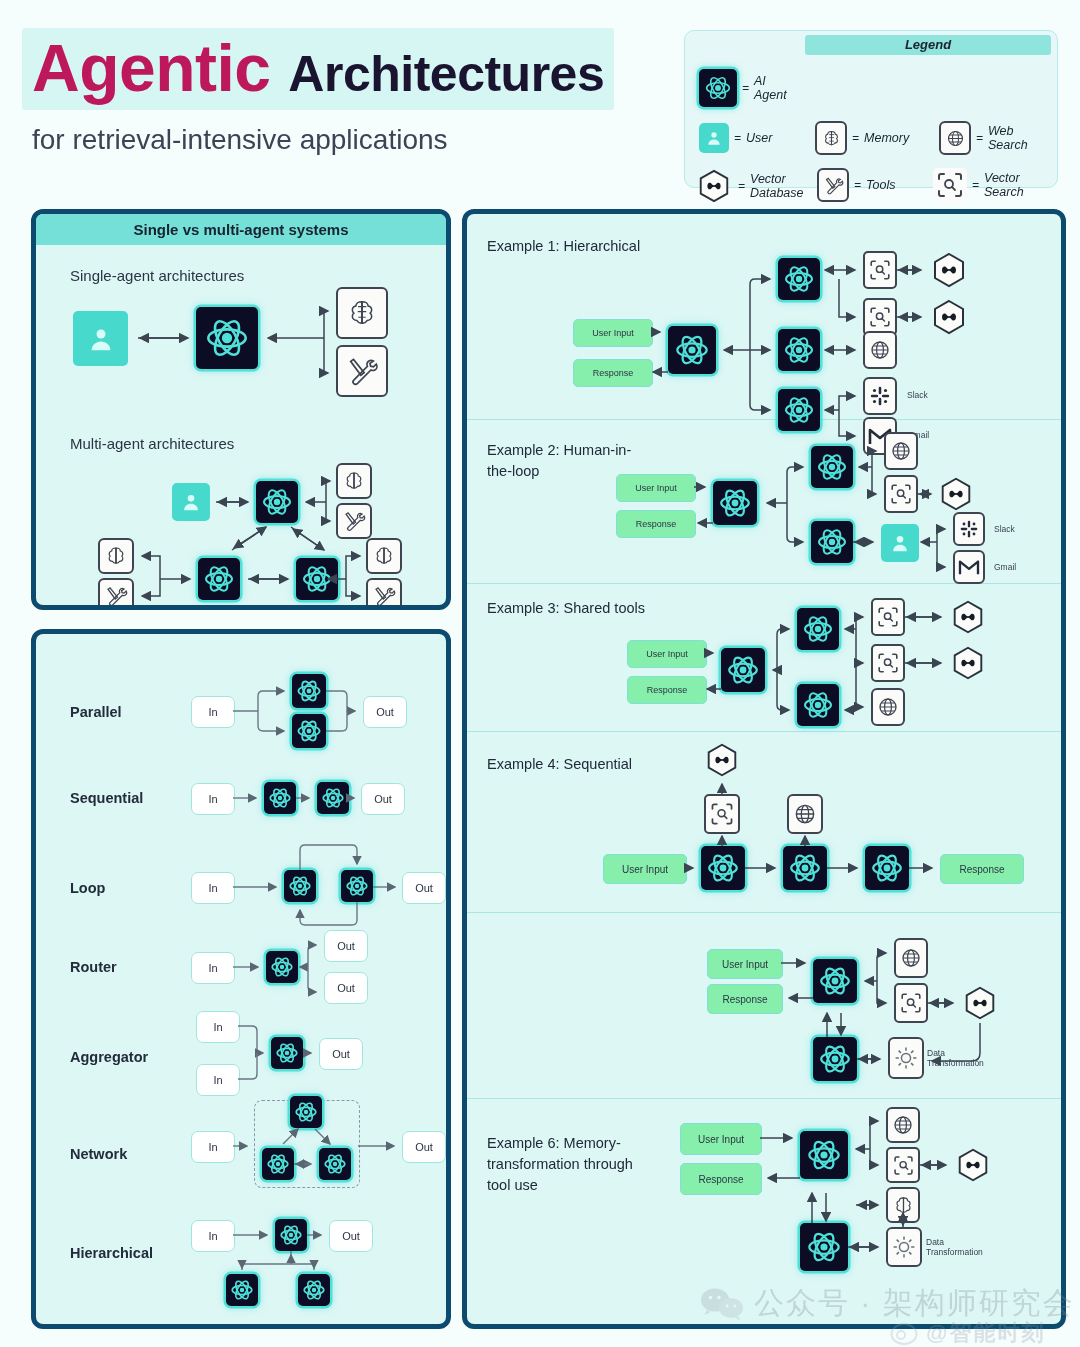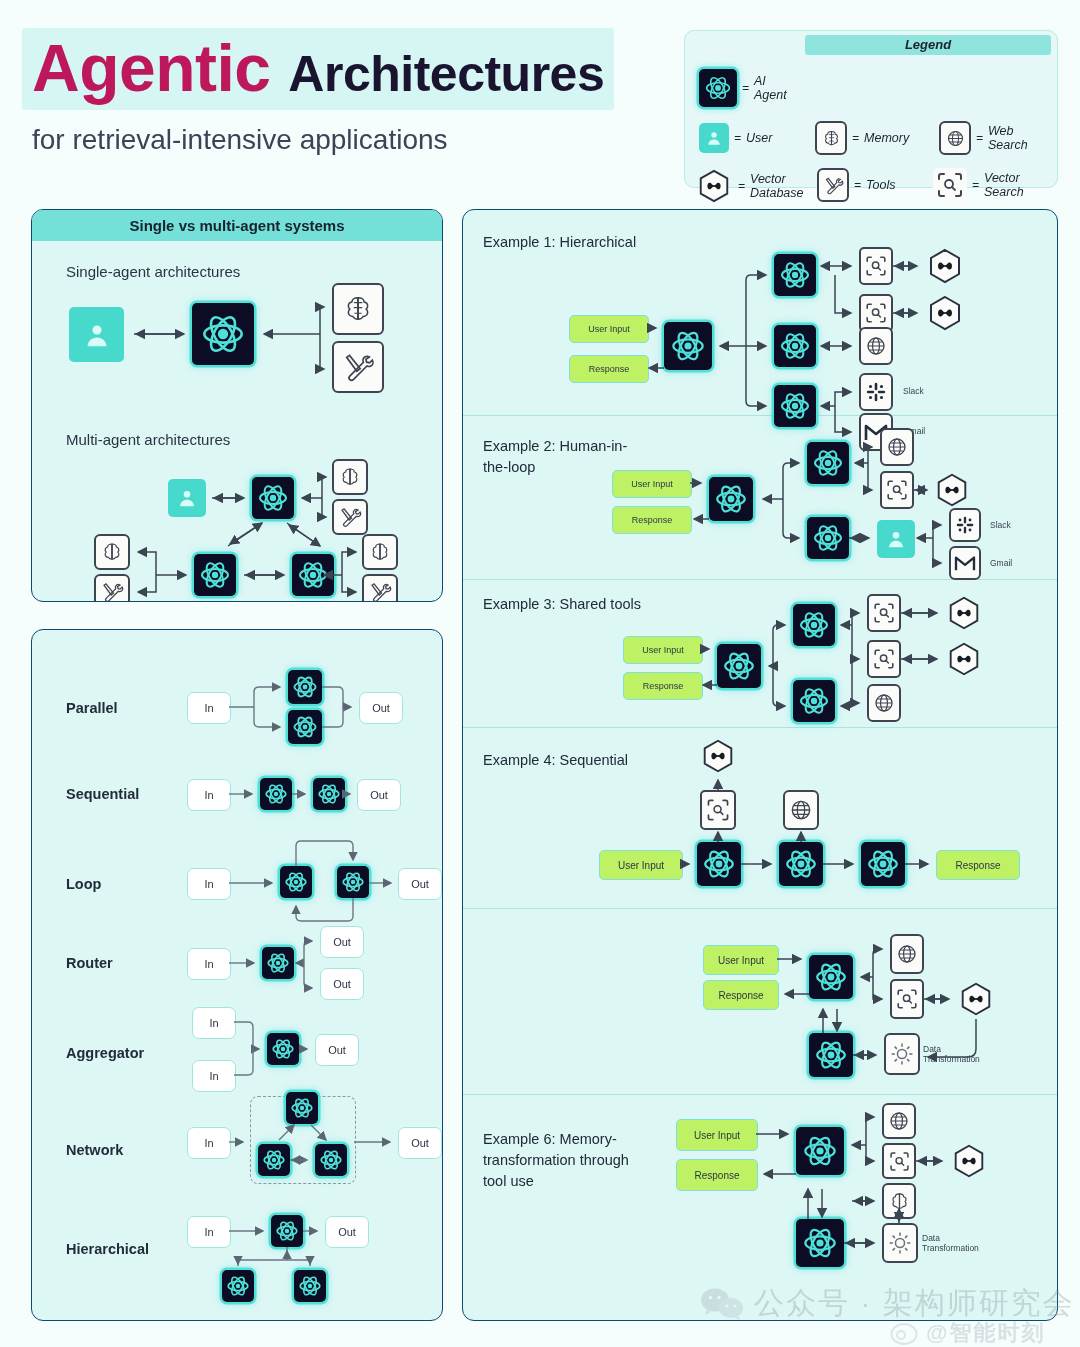--- a/index.html
+++ b/index.html
@@ -21,41 +21,41 @@
   
   #legend{position:absolute;left:684px;top:30px;width:372px;height:156px;
     background:#e5f8f7;border:1px solid #b7ebe7;border-radius:10px;font-style:italic;}
   #legend-title{position:absolute;left:120px;top:4px;right:6px;height:20px;background:#8fe5de;
     border-radius:3px;text-align:center;font-size:13px;font-weight:600;color:#1b2430;line-height:20px;}
   .lg-row{position:absolute;display:flex;align-items:center;}
   .lg-eq{font-size:12px;margin:0 5px;color:#1b2430;}
   .lg-lbl{font-size:12.5px;line-height:14px;color:#1b2430;}
 
   
-  .panel{position:absolute;background:#ddf7f5;border:1px solid #0c4a6e;border-radius:12px;overflow:hidden;}
+  .panel{position:absolute;background:#ddf7f5;border:5px solid #0c4a6e;border-radius:12px;overflow:hidden;}
   .panel-head{height:31px;background:#74e0d7;display:flex;align-items:center;justify-content:center;
     font-size:15px;font-weight:700;color:#182230;}
   .panel-body{position:relative;}
   .sub-head{font-size:15px;color:#2b3443;}
 
   
   .ex-row{position:relative;border-bottom:1px solid #a8e6e0;}
   .ex-row:last-child{border-bottom:none;}
   .ex-title{position:absolute;font-size:14.5px;color:#202a39;line-height:21px;}
 
   
   .node{position:absolute;box-sizing:border-box;}
   .agent{background:#0c0d24;border-radius:5px;
     box-shadow:0 0 0 2.5px #4fe0d8, 0 0 7px 2px rgba(79,224,216,.55);
     display:flex;align-items:center;justify-content:center;}
   .user{background:#46d9cc;border-radius:5px;display:flex;align-items:center;justify-content:center;}
   .toolbox{background:#fbfbfa;border:2px solid #3e4450;border-radius:6px;
     display:flex;align-items:center;justify-content:center;}
   .hexbox{display:flex;align-items:center;justify-content:center;}
-  .iobox{background:#bef264;border:1.6px solid #7fe0d8;border-radius:5px;
+  .iobox{background:#86efac;border:1.6px solid #7fe0d8;border-radius:5px;
     display:flex;align-items:center;justify-content:center;font-size:9px;color:#2d3543;}
   .iobox.big{font-size:10px;}
   .pat-io{background:#ffffff;border:1.6px solid #9fe6df;border-radius:7px;
     display:flex;align-items:center;justify-content:center;font-size:11px;color:#2d3543;}
   .pat-label{position:absolute;font-size:14.5px;font-weight:700;color:#232c3b;}
   .side-lbl{position:absolute;font-size:8.5px;color:#3a4250;line-height:10px;}
   .dashbox{position:absolute;border:1.6px dashed #8d97a5;border-radius:8px;}
   svg.wires{position:absolute;left:0;top:0;overflow:visible;pointer-events:none;}
   .wire{fill:none;stroke:#3b4552;stroke-width:1.5;}
   .wire-l{fill:none;stroke:#6b7684;stroke-width:1.4;}

